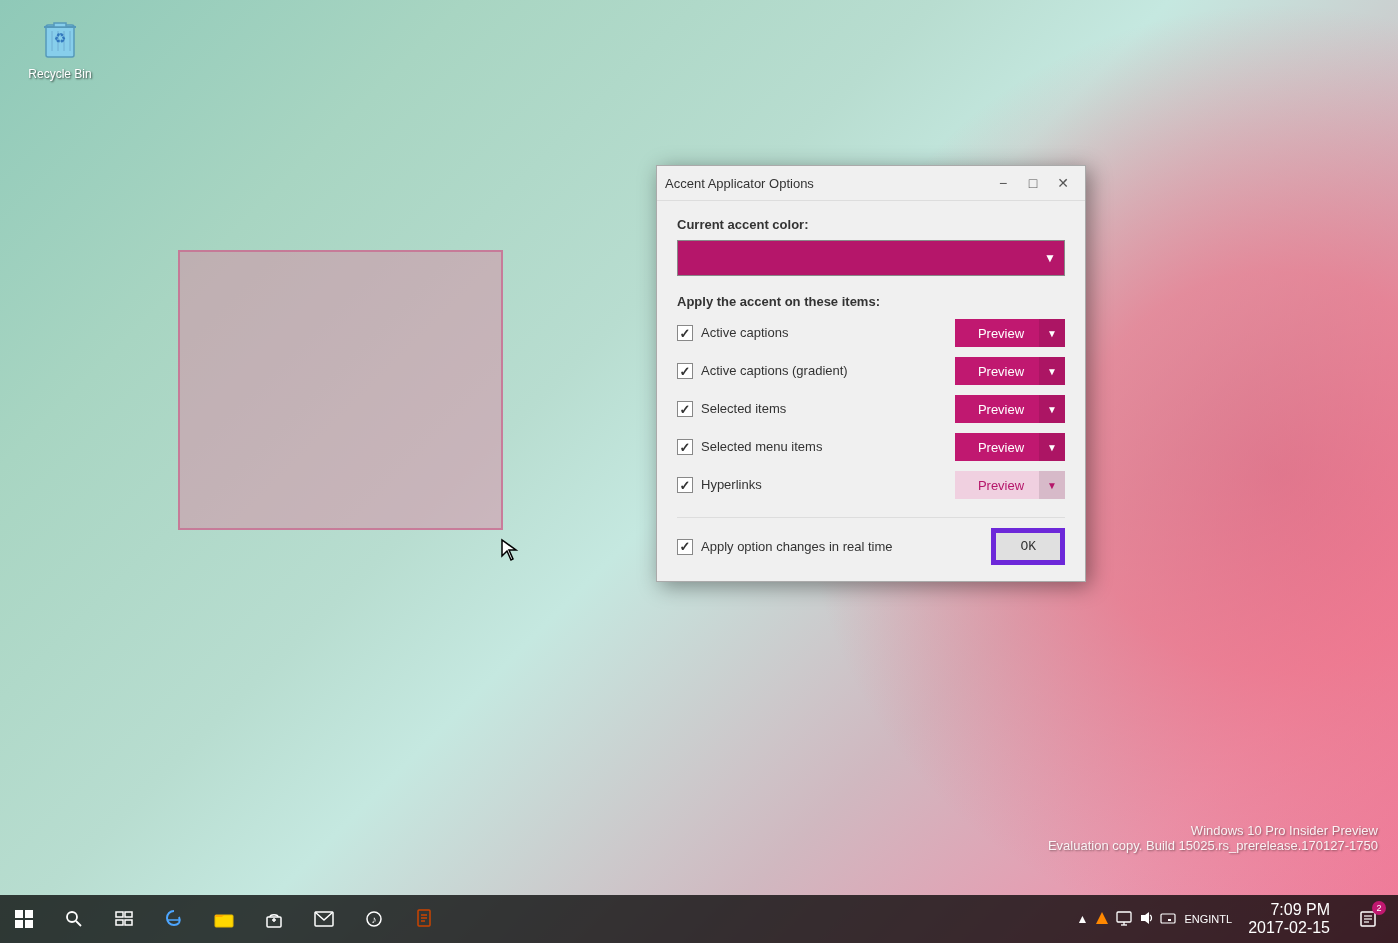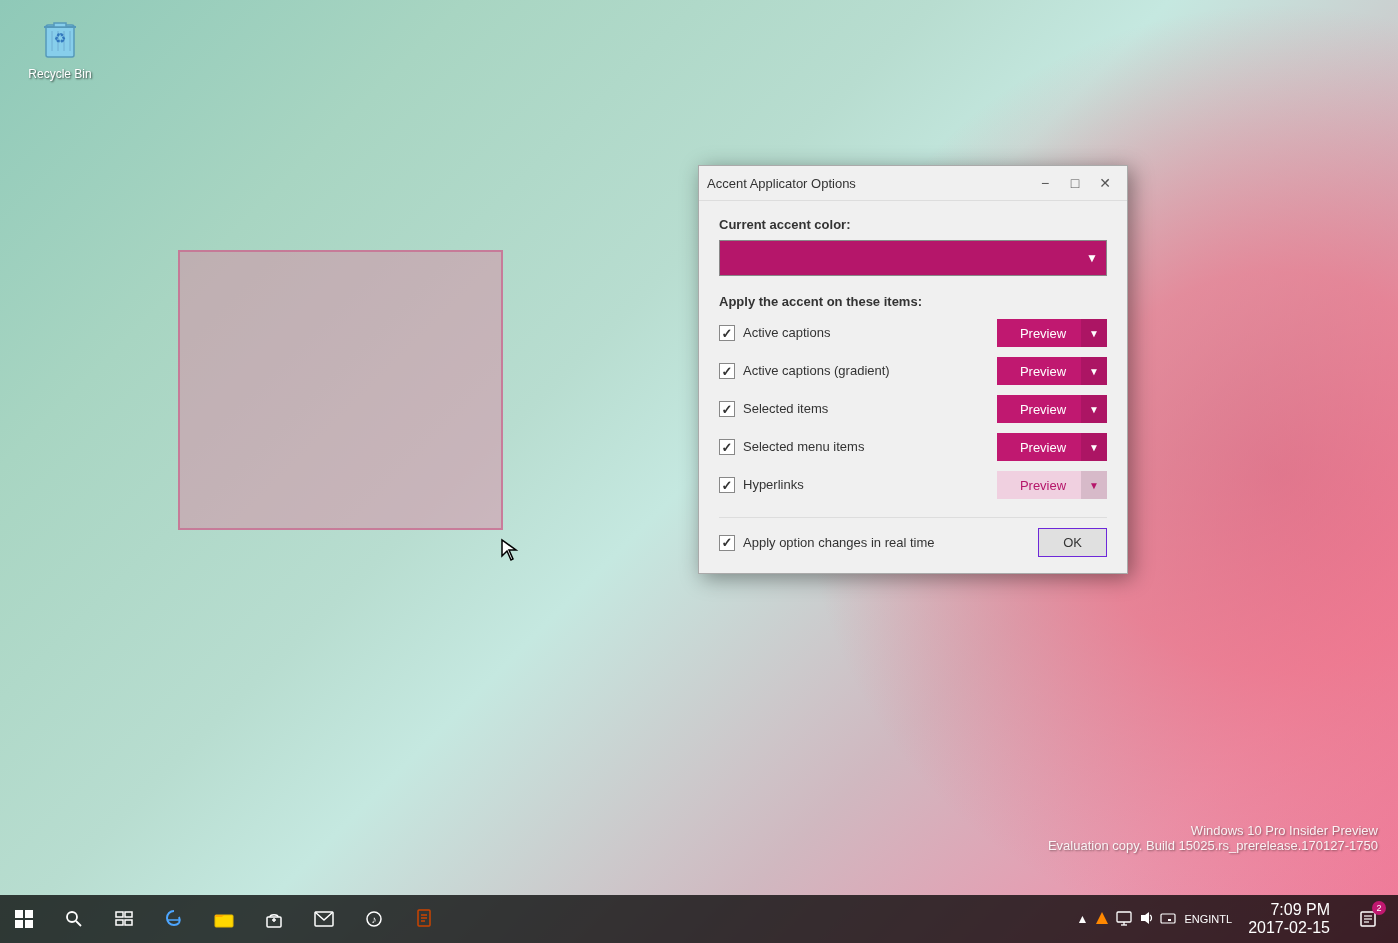--- a/index.html
+++ b/index.html
@@ -89,21 +89,21 @@
       text-align: right;
       color: rgba(255,255,255,0.9);
       font-size: 13px;
       text-shadow: 1px 1px 2px rgba(0,0,0,0.4);
       pointer-events: none;
     }
 
     
     .dialog {
       position: absolute;
-      left: 698px;
+      left: 656px;
       top: 165px;
       width: 430px;
       background: #f0f0f0;
       border: 1px solid #aaa;
       box-shadow: 4px 4px 20px rgba(0,0,0,0.4);
     }
 
     .dialog-titlebar {
       display: flex;
       align-items: center;
@@ -260,25 +260,26 @@
 
     .realtime-check {
       display: flex;
       align-items: center;
       gap: 8px;
       text-align: right;
     }
 
     .ok-btn {
       background: #e0e0e0;
-      border: 1px solid #6d28d9;
+      border: 5px solid #6d28d9;
       padding: 6px 24px;
       font-size: 13px;
       cursor: pointer;
       color: #333;
+      font-family: Liberation Mono, monospace;
     }
 
     
     .taskbar {
       position: absolute;
       bottom: 0;
       left: 0;
       right: 0;
       height: 48px;
       background: rgba(0, 0, 0, 0.75);

